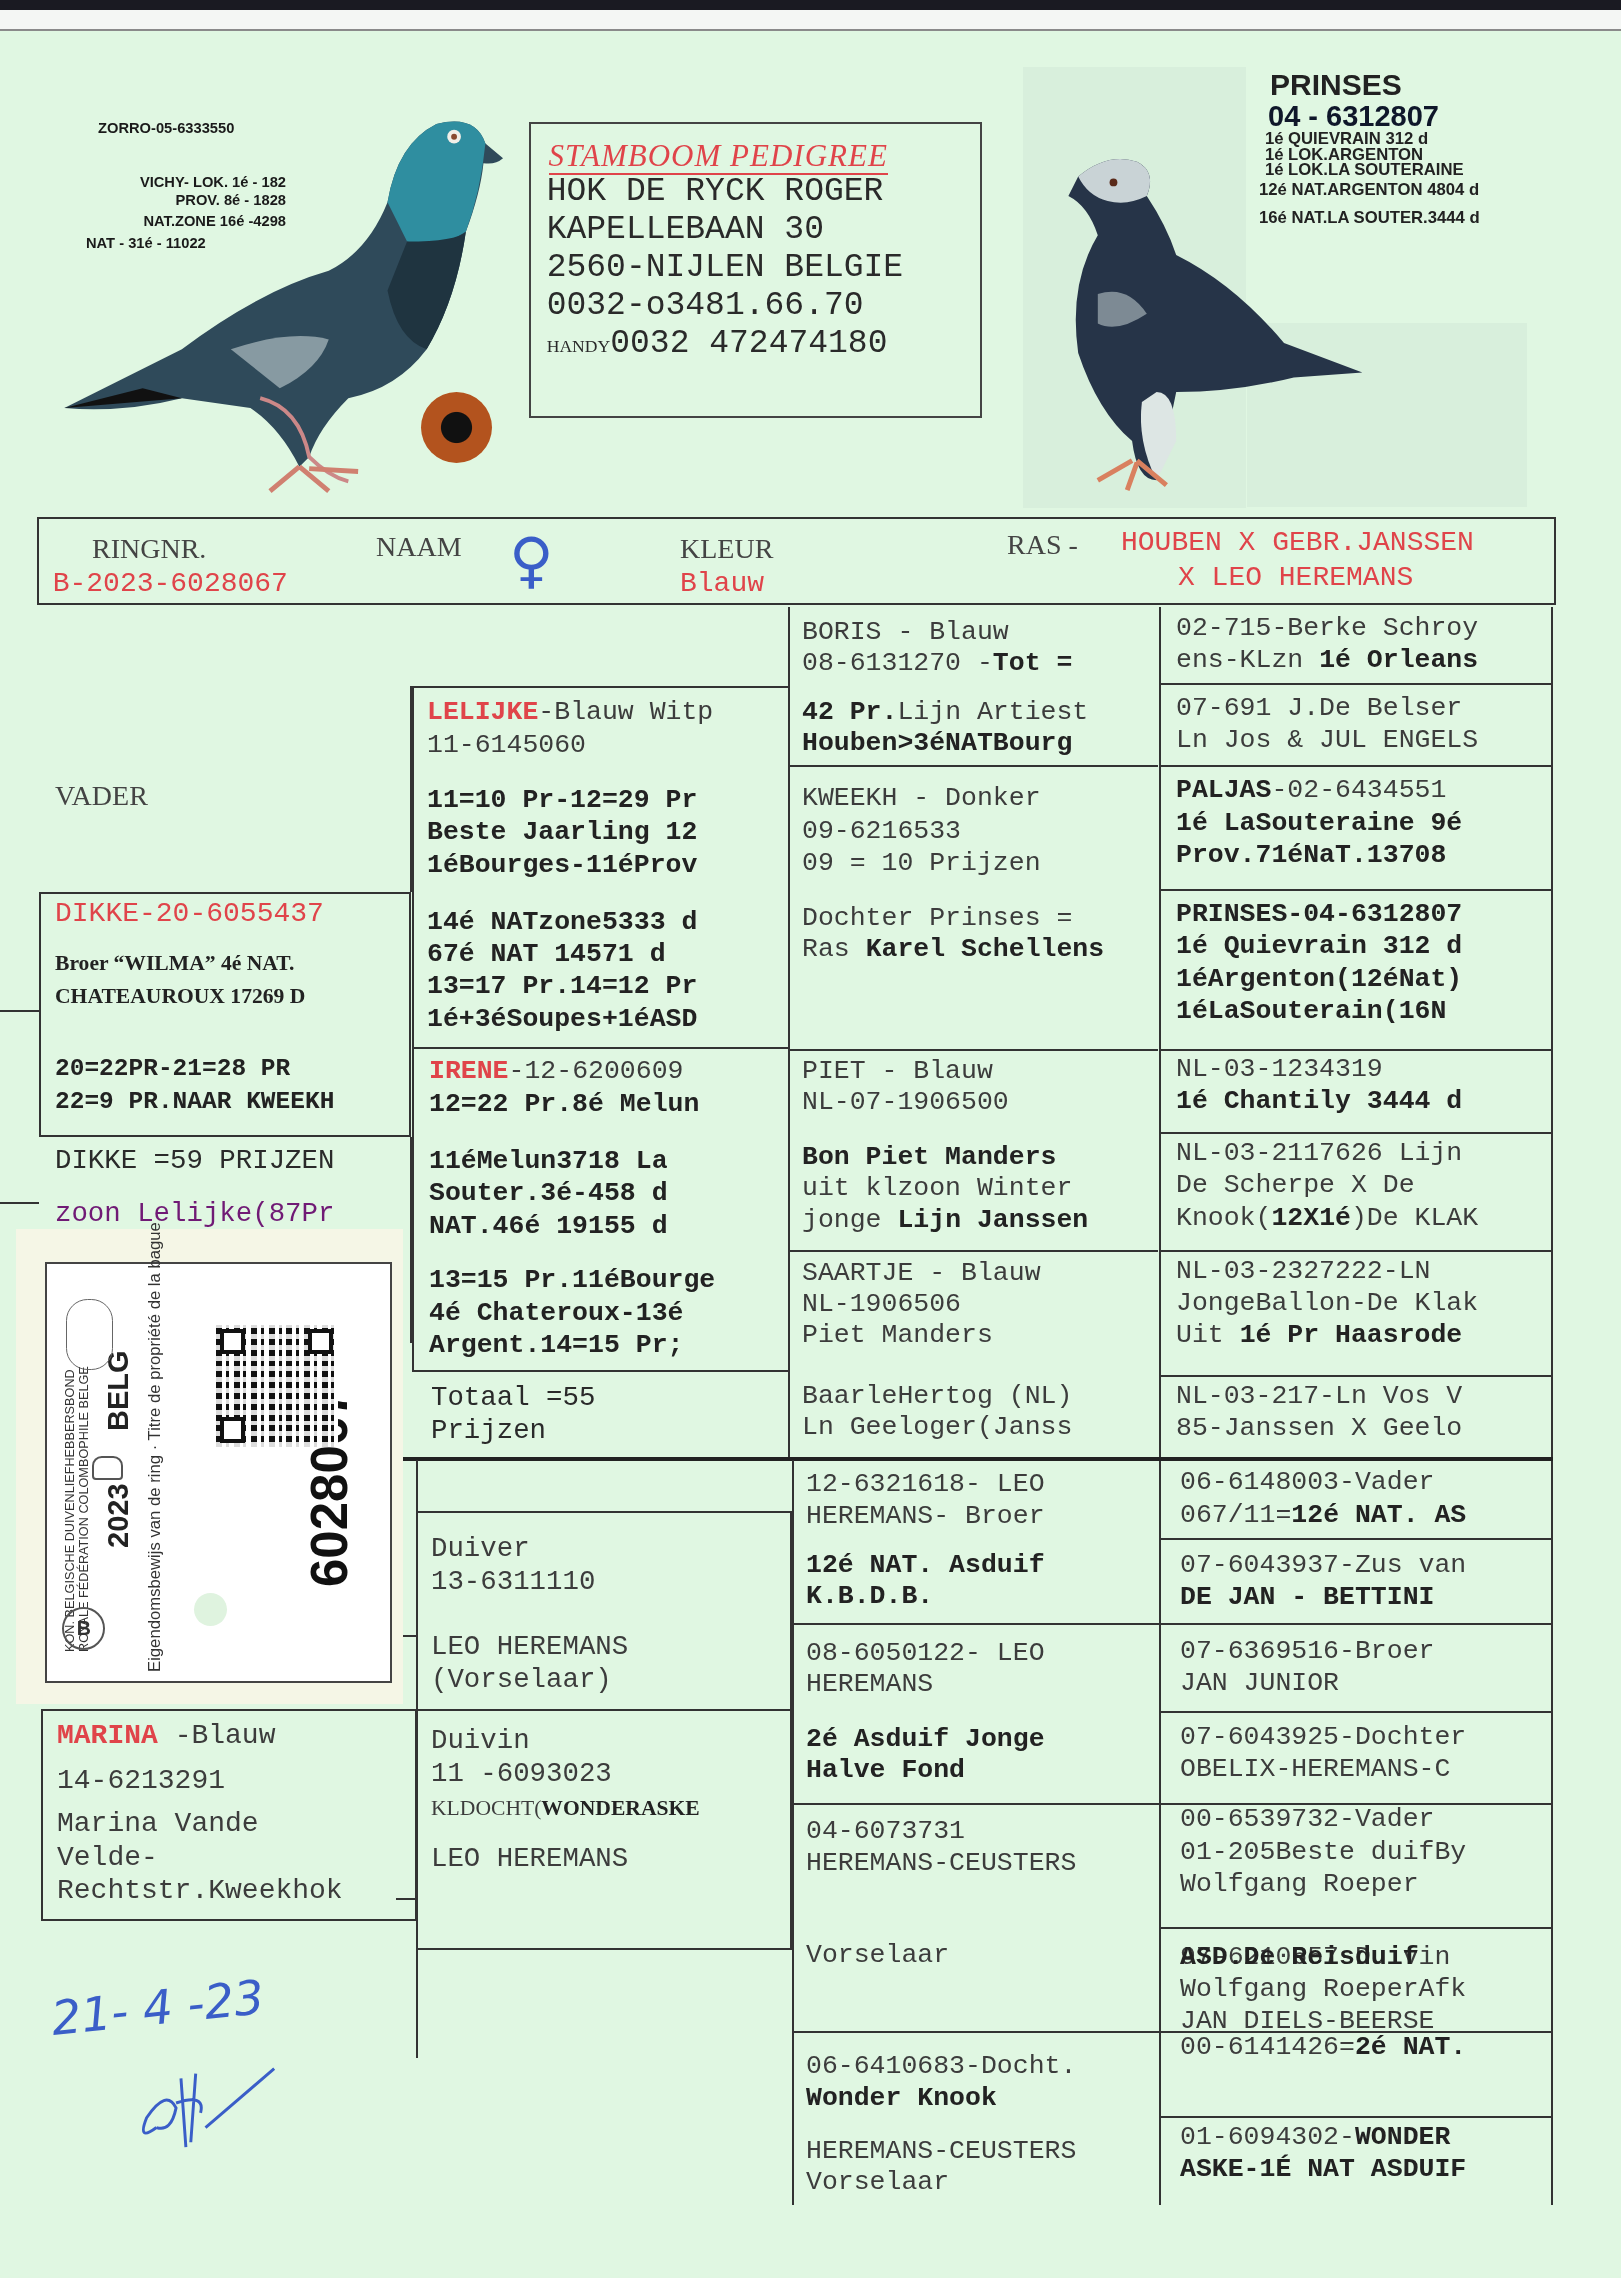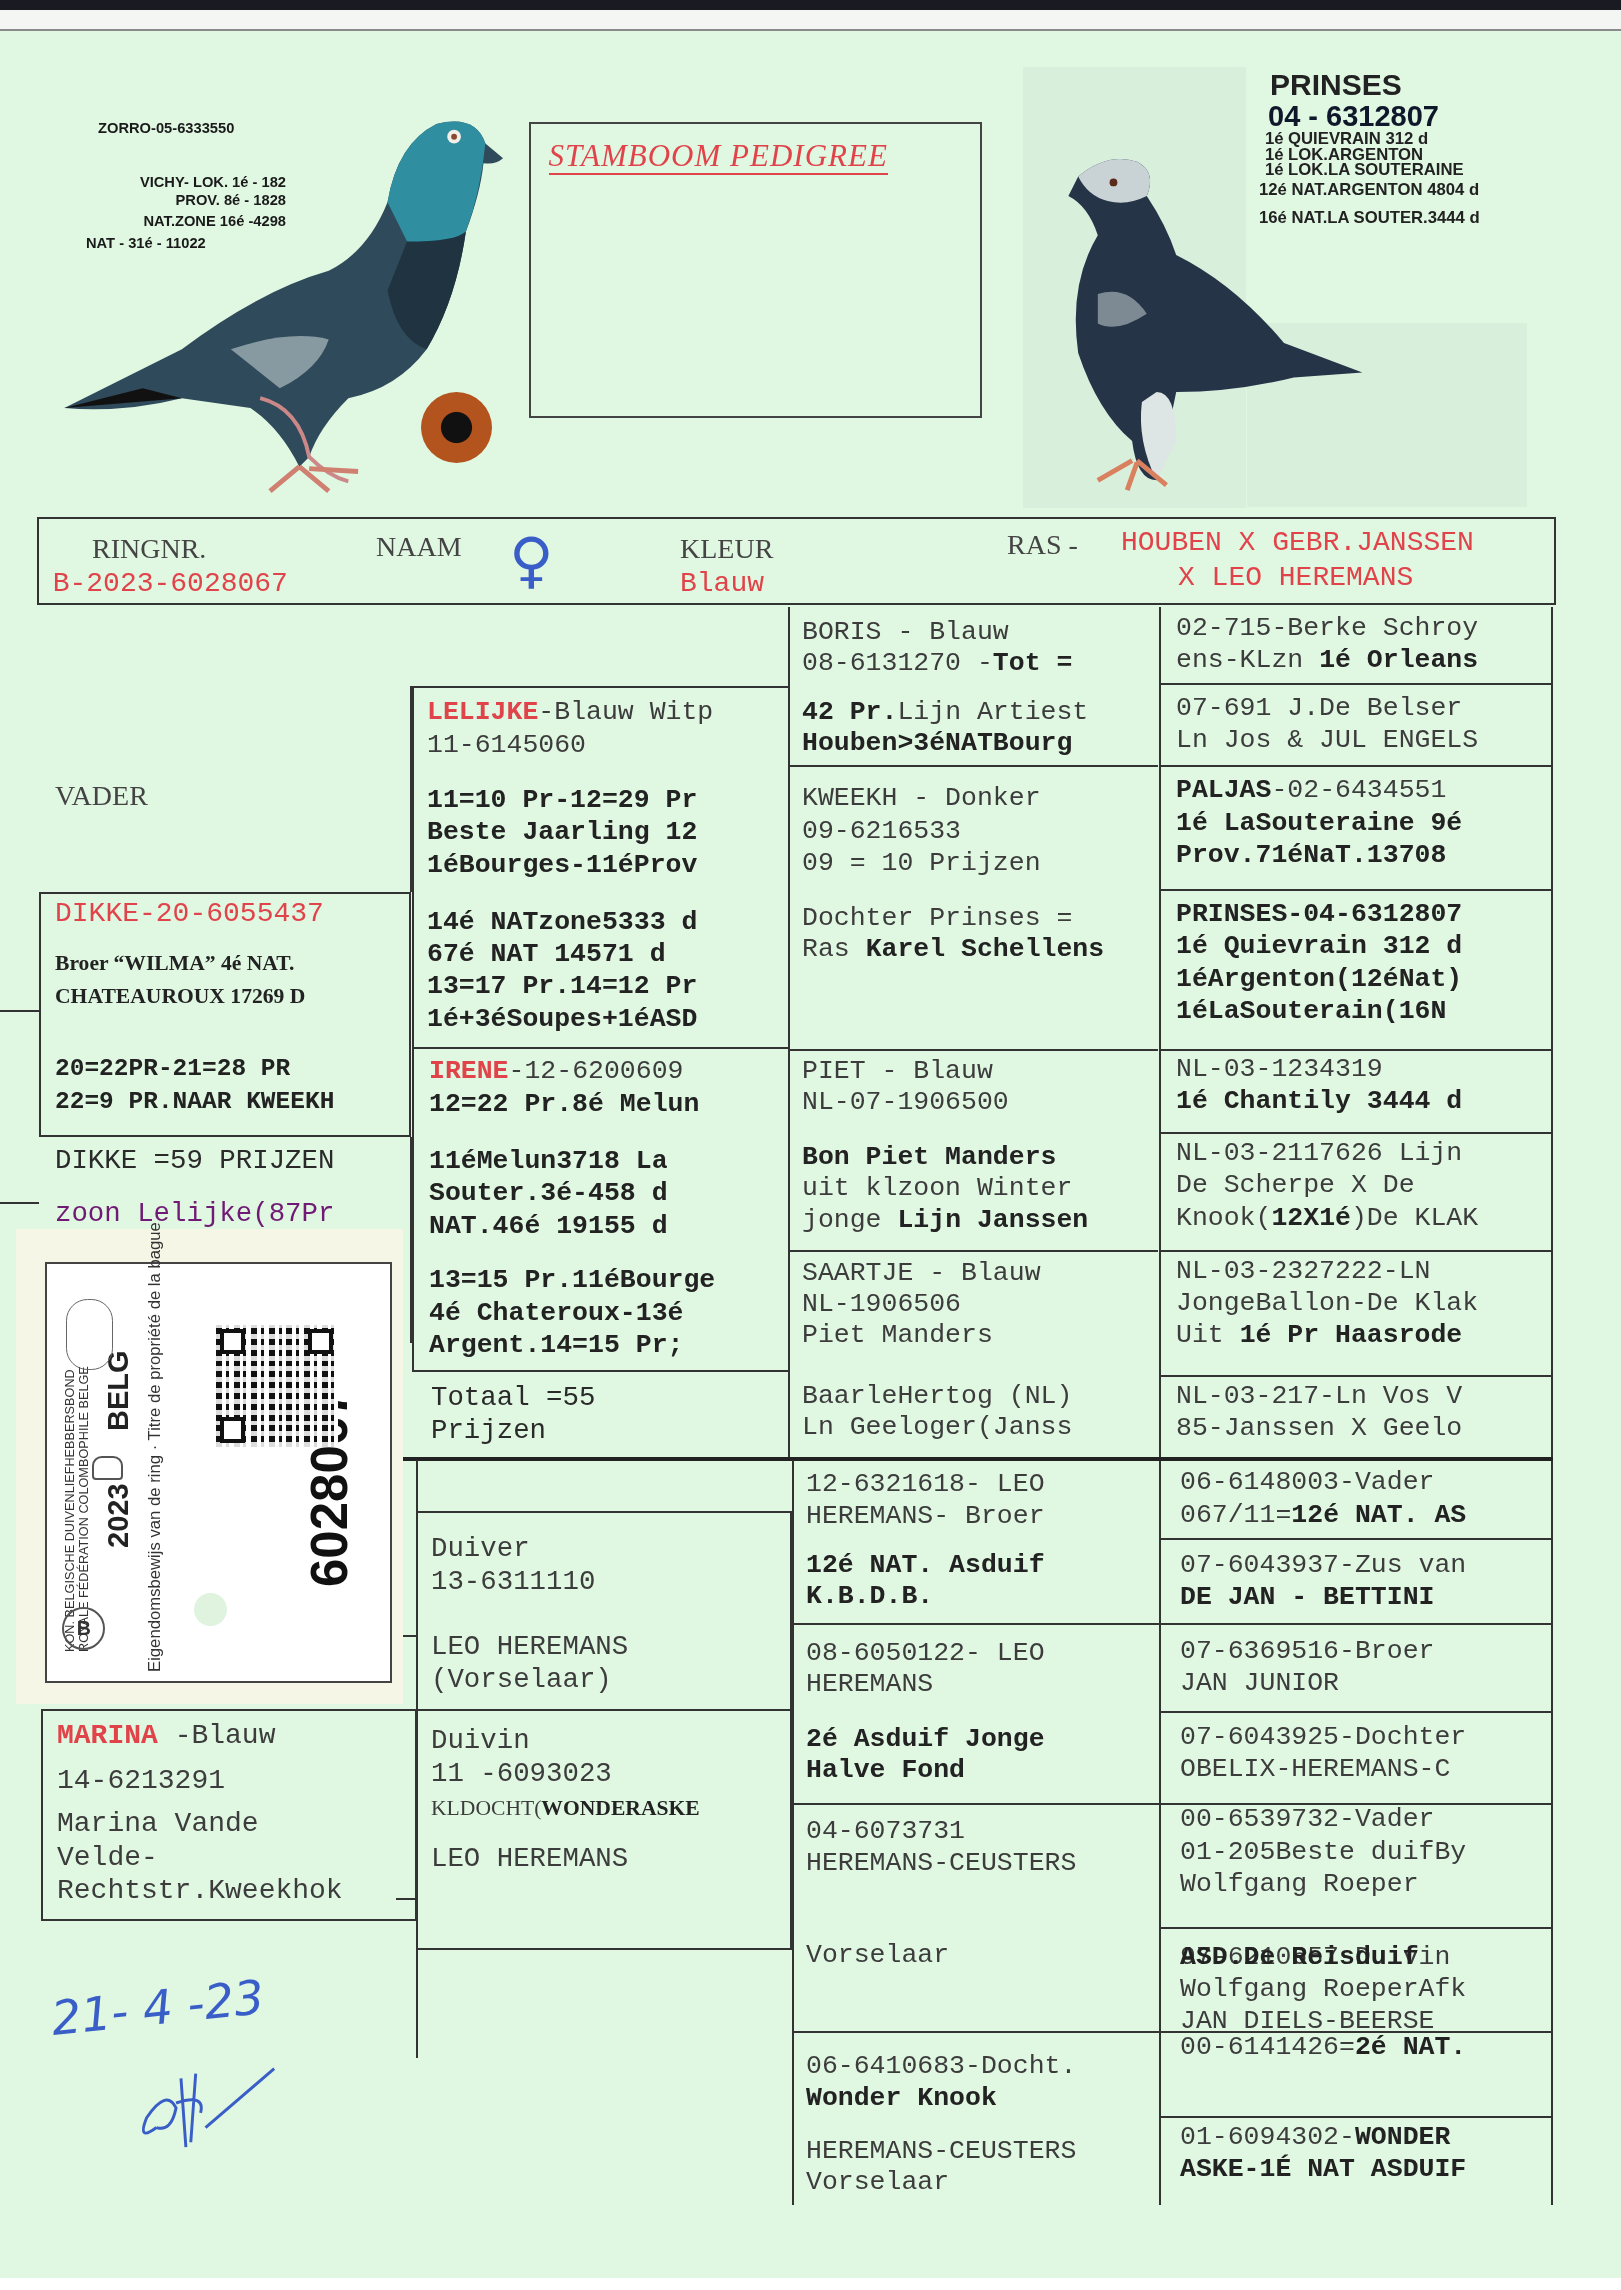--- a/index.html
+++ b/index.html
@@ -51,20 +51,27 @@
       <path d="M30 310 L110 290 L150 300 Z" fill="#111"></path>
       <circle cx="428" cy="33" r="7" fill="#f2efe8"></circle>
         <circle cx="428" cy="33" r="3" fill="#8a4a30"></circle>
     </svg>
   </div>
   <div class="abs" style="left:421px;top:392px;width:71px;height:71px;border-radius:50%;background:radial-gradient(circle,#111 0 30%,#b3531e 32% 70%,#f0c050 78%,#eaeaea 100%);"></div>
 </div>
 
 <div class="box" style="left:529px;top:122px;width:453px;height:296px;border-color:#444;">
   <div class="abs serif" style="left:17.6px;top:13.7px;font-size:31px;font-style:italic;color:#e0444a;letter-spacing:1px;border-bottom:2.9px solid #e0444a;line-height:35px;">STAMBOOM PEDIGREE</div>
+  <div class="abs mono" style="left:15.7px;top:49px;font-size:33px;line-height:38px;color:#2a2a2a;">
+    <div>HOK DE RYCK ROGER</div>
+    <div>KAPELLEBAAN 30</div>
+    <div>2560-NIJLEN BELGIE</div>
+    <div>0032-o3481.66.70</div>
+    <div><span style="font-size:17.6px;font-family:'Liberation Serif',serif;">HANDY</span><span>0032 472474180</span></div>
+  </div>
 </div>
 
 <div>
   <div class="photo-bg" style="left:1023px;top:67px;width:223px;height:441px;"></div>
   <div class="photo-bg" style="left:1247px;top:323px;width:280px;height:184px;"></div>
   <div class="abs sans-b" style="left:1270px;top:69px;font-size:30px;line-height:31px;color:#222;">PRINSES</div>
   <div class="abs sans-b" style="left:1268px;top:102px;font-size:29px;line-height:29px;color:#0f172a;">04 - 6312807</div>
   <div class="abs sans-b" style="left:1259px;top:131px;font-size:16.7px;line-height:15.7px;color:#222;">
     <div style="padding-left:5.9px">1é QUIEVRAIN 312 d</div>
     <div style="padding-left:5.9px">1é LOK.ARGENTON</div>

